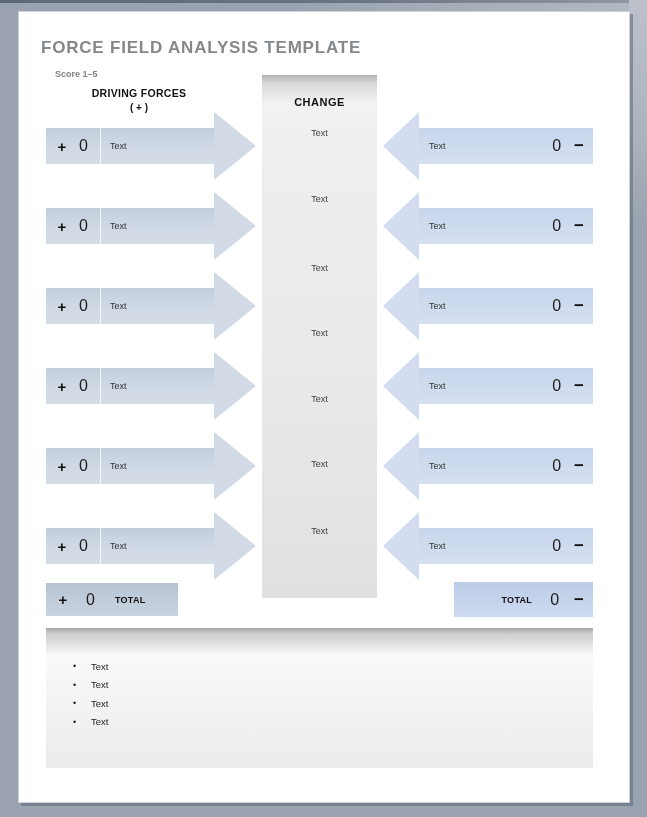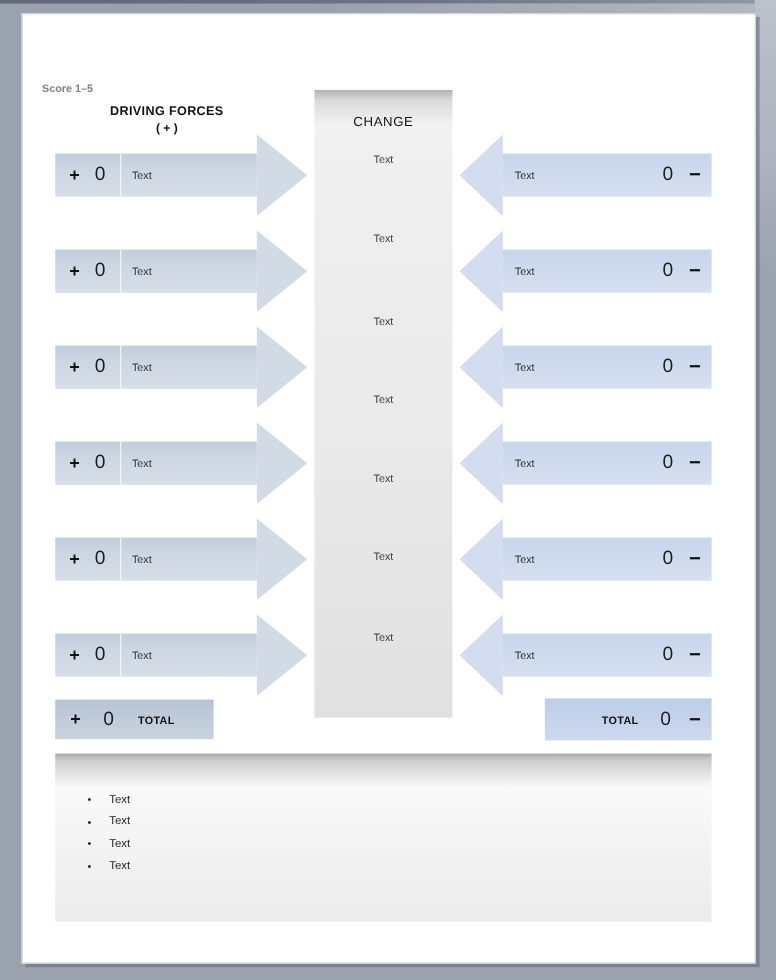--- a/index.html
+++ b/index.html
@@ -10,33 +10,33 @@
   .frame-light{position:absolute;right:0;top:0;width:18px;height:230px;
     background:linear-gradient(180deg,#bcc1ca 0%,#aeb4bf 55%,#9aa2af 100%);}
   .frame-light-top{position:absolute;right:18px;top:3px;width:350px;height:9px;
     background:linear-gradient(90deg,#9aa2af 0%,#b2b8c3 100%);}
 
   .page{position:absolute;left:18px;top:11px;width:612px;height:792px;background:#ffffff;
     border:1px solid #cfd2d8;box-sizing:border-box;box-shadow:3px 3px 0 rgba(98,108,123,0.6);}
 
   .page-title{position:absolute;left:22px;top:26px;font-size:17px;font-weight:700;
     color:#85888b;letter-spacing:0.8px;}
-  .score-note{position:absolute;left:16px;top:57px;font-size:9px;font-weight:700;color:#7e8287;}
+  .score-note{position:absolute;left:36px;top:57px;font-size:9px;font-weight:700;color:#7e8287;}
 
   .col-header{position:absolute;text-align:center;color:#111;}
   .col-header .hl1{font-size:10.5px;font-weight:700;letter-spacing:0.3px;}
   .col-header .hl2{font-size:10px;font-weight:700;margin-top:3px;}
   .driving-header{left:27px;top:75px;width:186px;}
   .restraining-header{left:400px;top:75px;width:164px;}
 
   
   .change-box{position:absolute;left:243px;top:63px;width:115px;height:523px;
     background:linear-gradient(180deg,#b2b2b2 0%,#d9d9d9 1.6%,#f2f2f2 5.5%,#efefef 12%,#e9e9e9 60%,#e0e0e0 100%);}
   .change-header{position:absolute;top:21px;left:0;width:100%;text-align:center;
-    font-size:11px;font-weight:400;letter-spacing:0.5px;color:#111;}
+    font-size:11px;font-weight:700;letter-spacing:0.5px;color:#111;}
   .change-item{position:absolute;left:0;width:100%;text-align:center;font-size:9px;
     color:#3d3d3d;line-height:12px;}
 
   
   .force-row{position:absolute;height:68px;}
   .arrow-body{position:absolute;top:16px;height:36px;display:flex;align-items:center;box-sizing:border-box;}
   .drive-body{left:27px;width:168px;padding-left:9px;
     background:linear-gradient(180deg,#c2cdda 0%,#ccd6e2 35%,#d6dee8 100%);}
   .drive-head{position:absolute;left:195px;top:0;width:0;height:0;
     border-top:34px solid transparent;border-bottom:34px solid transparent;border-left:42px solid #d2dae5;}
@@ -78,20 +78,21 @@
 </head>
 <body>
 
 <div class="screen">
   <div class="frame-top"></div>
   <div class="frame-light"></div>
   <div class="frame-light-top"></div>
 
   <div class="page">
 
+    <div class="page-title">FORCE FIELD ANALYSIS TEMPLATE</div>
     <div class="score-note">Score 1–5</div>
 
     <div class="col-header driving-header">
       <div class="hl1">DRIVING FORCES</div>
       <div class="hl2">( + )</div>
     </div>
 
 
     <div class="change-box">
       <div class="change-header">CHANGE</div>

